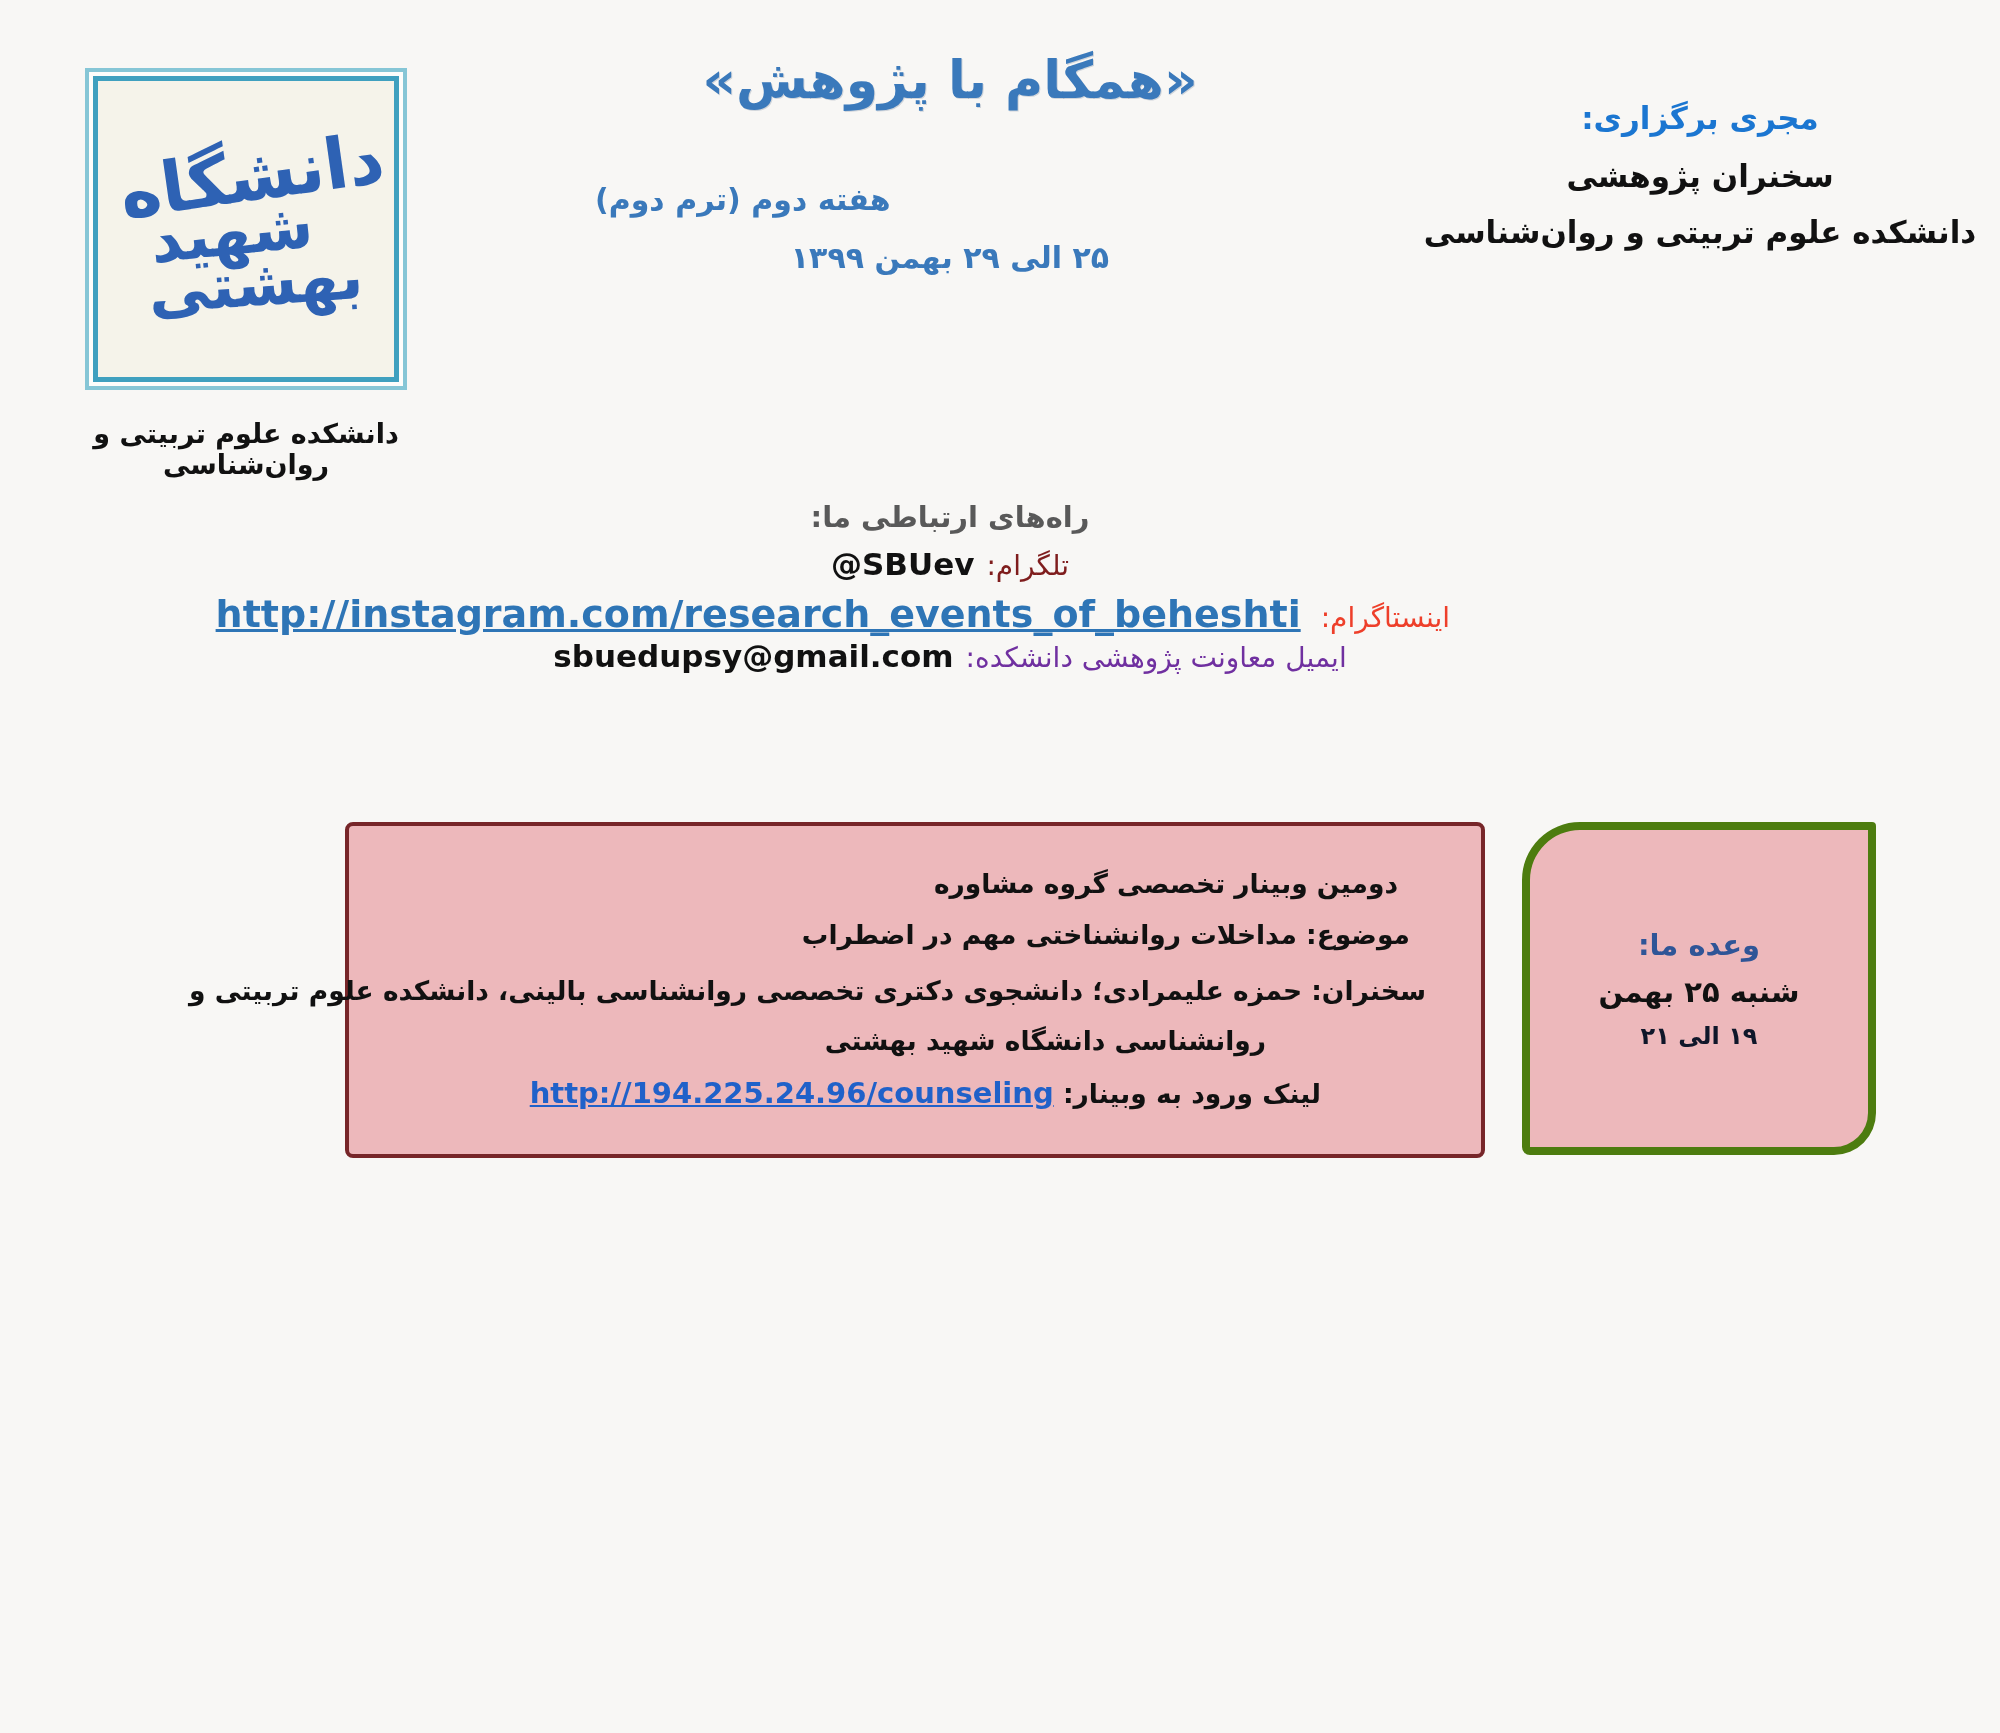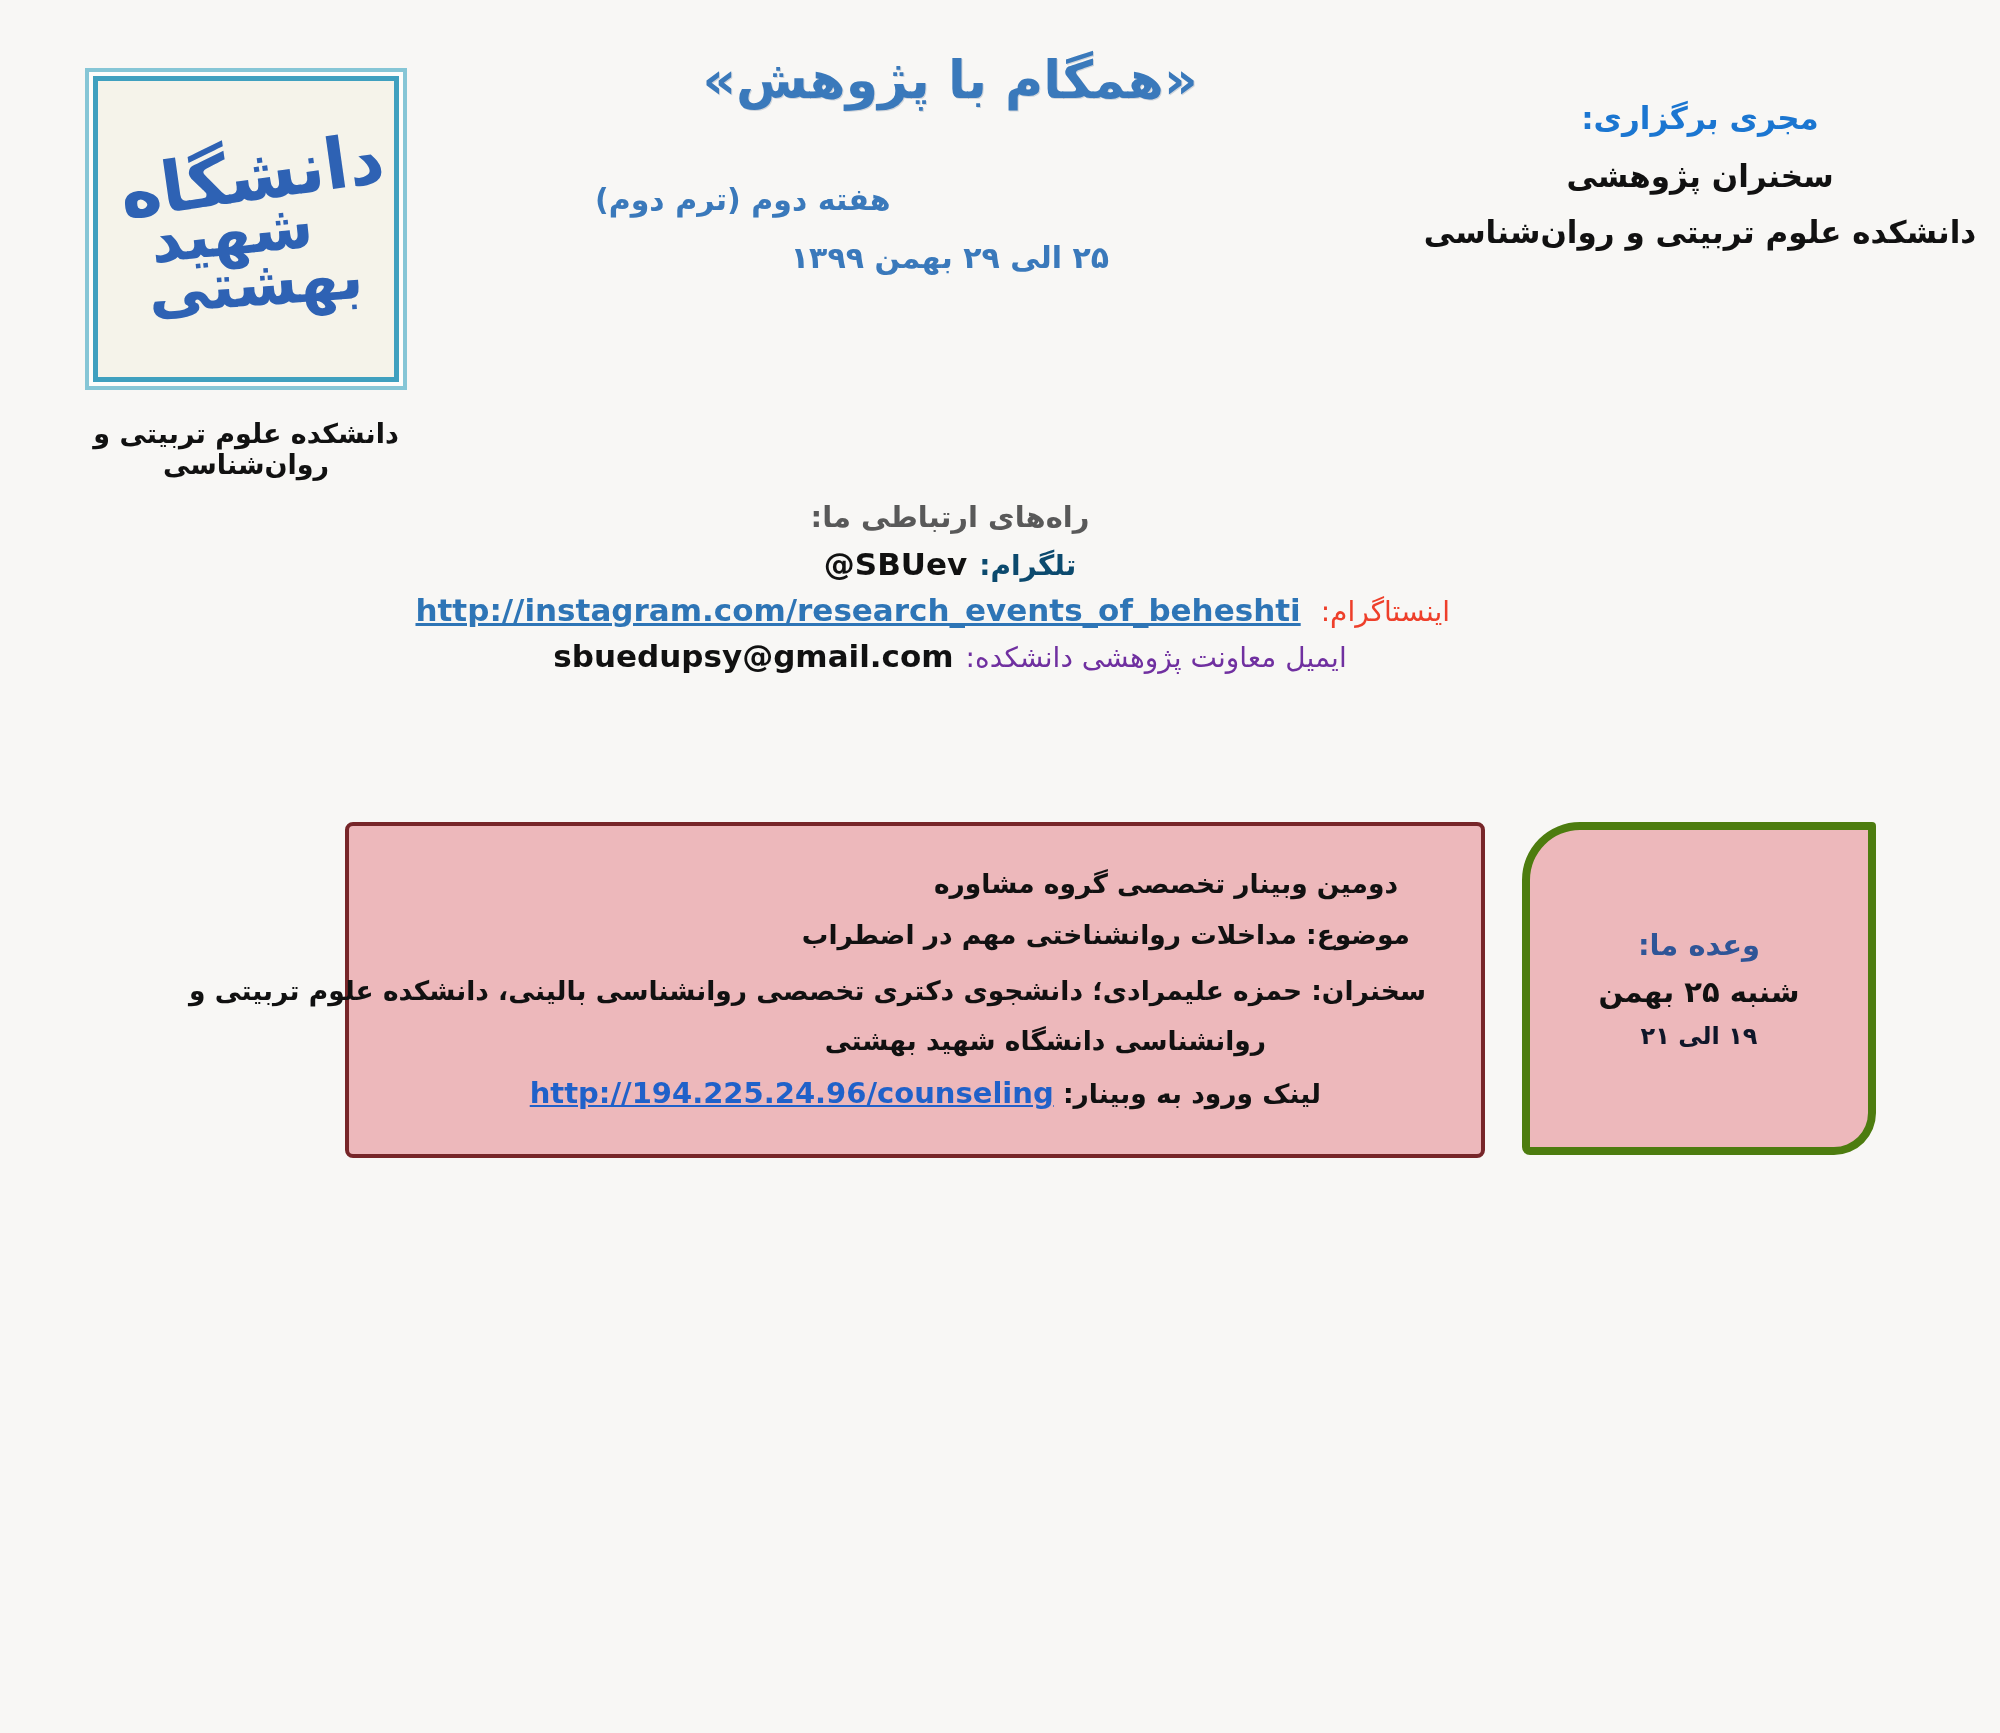--- a/index.html
+++ b/index.html
@@ -49,24 +49,24 @@
     font-size:31px;font-weight:700;color:#111;}
   .org-line2{left:1420px;top:214px;width:560px;text-align:center;direction:rtl;
     font-size:31px;font-weight:700;color:#111;}
 
   
   .contact-line{left:450px;width:1000px;text-align:center;direction:rtl;}
   .c-heading{top:500px;font-size:29px;font-weight:700;color:#595959;}
   .c-telegram{top:546px;font-size:28px;}
   .c-instagram{top:592px;font-size:28px;}
   .c-email{top:638px;font-size:28px;}
-  .tg-label{color:#0c4a6e;font-weight:700;margin-left:12px;}
+  .tg-label{color:#7f1d1d;font-weight:400;margin-left:12px;}
   .tg-value{color:#111;font-weight:700;font-size:31px;direction:ltr;unicode-bidi:isolate;}
   .ig-label{color:#ee3f2a;font-weight:400;margin-left:20px;}
-  .ig-link{color:#2e75b6;font-weight:700;font-size:31px;text-decoration:underline;
+  .ig-link{color:#2e75b6;font-weight:700;font-size:38px;text-decoration:underline;
     direction:ltr;unicode-bidi:isolate;cursor:pointer;}
   .em-label{color:#7030a0;font-weight:400;margin-left:12px;text-align:center;}
   .em-value{color:#111;font-weight:700;font-size:31px;direction:ltr;unicode-bidi:isolate;}
 
   
   .webinar-box{
     left:345px;top:822px;width:1140px;height:336px;box-sizing:border-box;
     background:#edb8bb;border:4px solid #772629;border-radius:8px;
     padding:42px 55px 0;direction:rtl;
   }

